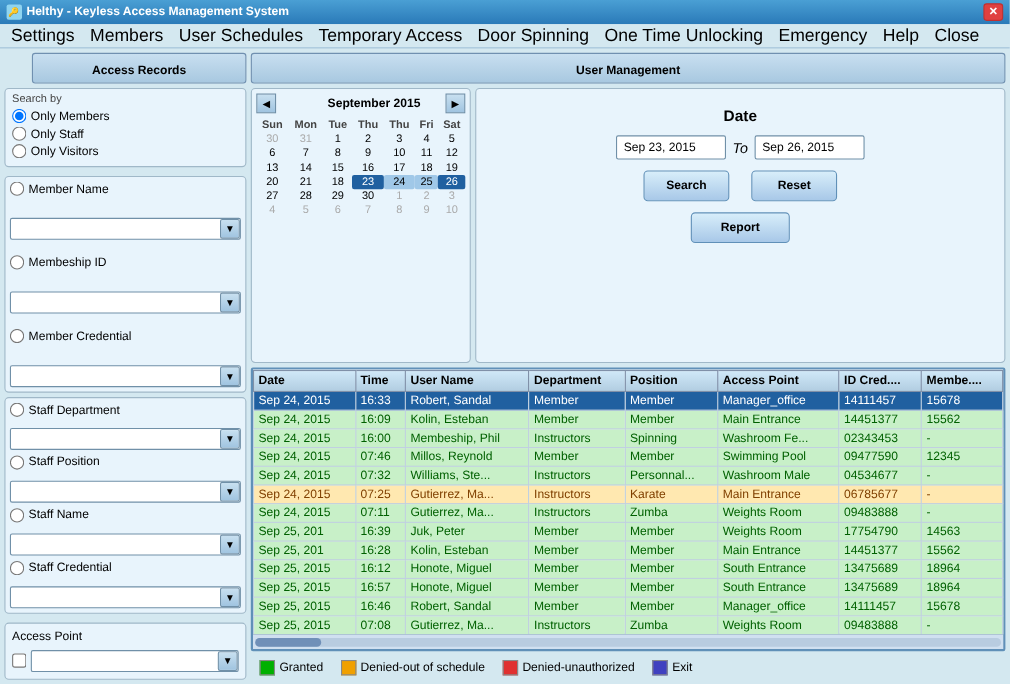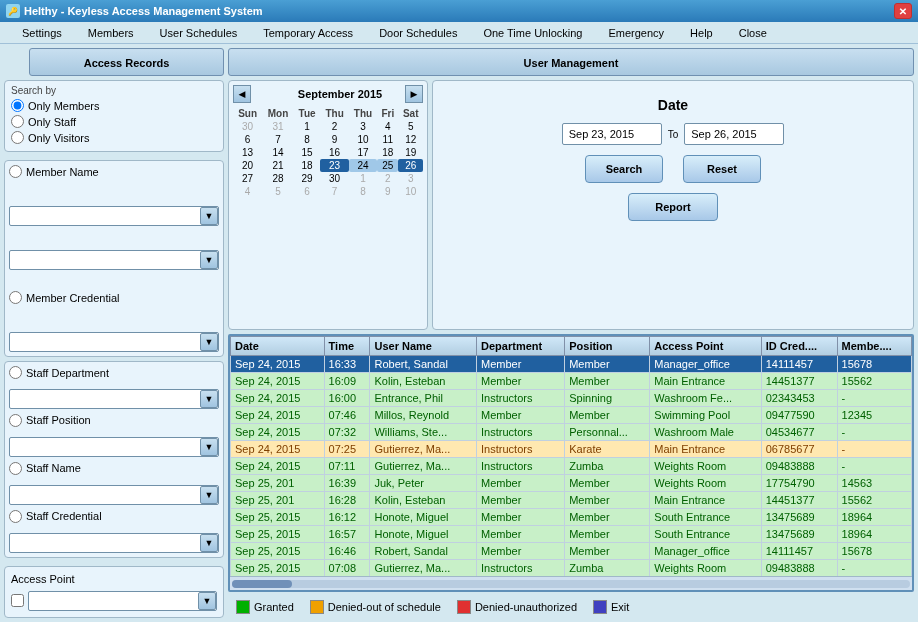--- a/index.html
+++ b/index.html
@@ -32,22 +32,21 @@
       display: flex;
       align-items: center;
       padding: 0 4px;
       border-bottom: 1px solid #a0c0d8;
       gap: 2px;
     }
     .menu-item {
       padding: 2px 6px;
       cursor: pointer;
       color: #000;
-      font-size: 11px;
-      margin-left: 12px;
+      font-size: 16px;
     }
 
     
     .main-content {
       display: flex;
       height: 578px;
       padding: 4px;
       gap: 4px;
     }
 
@@ -200,21 +199,21 @@
     }
     .date-input {
       border: 1px solid #7090a8;
       background: white;
       padding: 2px 6px;
       font-size: 11px;
       height: 22px;
       border-radius: 2px;
       width: 100px;
     }
-    .to-label { font-size: 10px; }
+    .to-label { font-size: 13px; font-style: italic; }
     .action-btns {
       display: flex;
       gap: 20px;
     }
     .big-btn {
       width: 78px;
       height: 28px;
       background: linear-gradient(to bottom, #d8eefa, #a8c8e8);
       border: 1px solid #6090b8;
       border-radius: 4px;
@@ -375,21 +374,21 @@
     <span>Helthy - Keyless Access Management System</span>
   </div>
   <div class="close-btn">✕</div>
 </div>
 
 <div class="menu-bar">
   <span class="menu-item">Settings</span>
   <span class="menu-item">Members</span>
   <span class="menu-item">User Schedules</span>
   <span class="menu-item">Temporary Access</span>
-  <span class="menu-item">Door Schedules</span>
+  <span class="menu-item">Door Spinning</span>
   <span class="menu-item">One Time Unlocking</span>
   <span class="menu-item">Emergency</span>
   <span class="menu-item">Help</span>
   <span class="menu-item">Close</span>
 </div>
 
 <div class="main-content">
 
   <div class="left-panel">
     <div class="access-records-header">
@@ -413,20 +412,24 @@
     </div>
 
     <div class="search-fields-area">
       <div class="field-row">
         <input type="radio" name="fieldsel" style="">
         <span>Member Name</span>
       </div>
       <div class="field-input-wrapper">
         <input type="text" style="">
         <div class="field-btn">▼</div>
+      </div>
+      <div class="field-row">
+        <input type="radio" name="fieldsel" style="">
+        <span>Membeship ID</span>
       </div>
       <div class="field-input-wrapper">
         <input type="text" style="">
         <div class="field-btn">▼</div>
       </div>
       <div class="field-row">
         <input type="radio" name="fieldsel" style="">
         <span>Member Credential</span>
       </div>
       <div class="field-input-wrapper">
@@ -613,21 +616,21 @@
                 <td>Kolin, Esteban</td>
                 <td>Member</td>
                 <td>Member</td>
                 <td>Main Entrance</td>
                 <td>14451377</td>
                 <td>15562</td>
               </tr>
               <tr class="row-granted">
                 <td>Sep 24, 2015</td>
                 <td>16:00</td>
-                <td>Entrance, Phil</td>
+                <td>Membeship, Phil</td>
                 <td>Instructors</td>
                 <td>Spinning</td>
                 <td>Washroom Fe...</td>
                 <td>02343453</td>
                 <td>-</td>
               </tr>
               <tr class="row-granted">
                 <td>Sep 24, 2015</td>
                 <td>07:46</td>
                 <td>Millos, Reynold</td>

